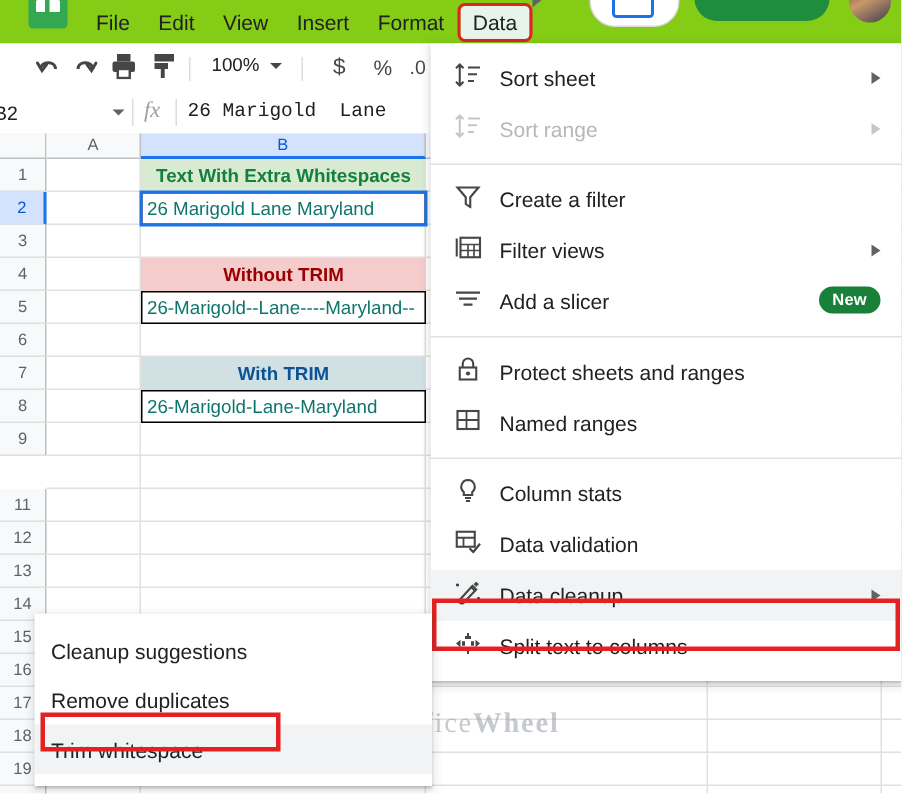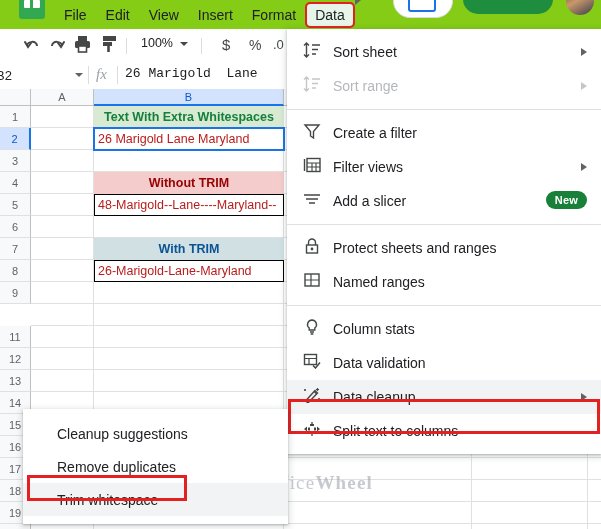--- a/index.html
+++ b/index.html
@@ -52,21 +52,21 @@
   .corner{position:absolute;left:0;top:0;width:31px;height:17px;background:#f8f9fa;border-right:1px solid #c0c0c0;border-bottom:1px solid #c0c0c0;box-sizing:border-box;}
   .colhdr{position:absolute;top:0;height:17px;background:#f8f9fa;border-right:1px solid #c0c0c0;border-bottom:1px solid #c0c0c0;
           box-sizing:border-box;font-size:11px;color:#5f6368;display:flex;align-items:center;justify-content:center;}
   .colhdr.sel{background:#d3e3fd;color:#0b57d0;border-bottom:2px solid #1a73e8;}
   .rowhdr{position:absolute;left:0;width:31px;height:22px;background:#f8f9fa;border-right:1px solid #c0c0c0;border-bottom:1px solid #e0e0e0;
           box-sizing:border-box;font-size:11px;color:#5f6368;display:flex;align-items:center;justify-content:center;}
   .rowhdr.sel{background:#d3e3fd;color:#0b57d0;border-right:2px solid #1a73e8;}
   .cellgrid{position:absolute;left:31px;top:17px;right:0;bottom:0;}
   .vline{position:absolute;top:0;bottom:0;width:1px;background:#e0e0e0;}
   .hline{position:absolute;left:0;right:0;height:1px;background:#e0e0e0;}
-  .cell{position:absolute;height:22px;box-sizing:border-box;font-size:12.5px;color:#b91c1c;
+  .cell{position:absolute;height:22px;box-sizing:border-box;font-size:12.5px;color:#0f766e;
         display:flex;align-items:center;white-space:nowrap;overflow:hidden;}
   .cell.hdrcell{justify-content:center;font-weight:bold;}
   .cell.bordered{border:1px solid #000;}
   .selcell{position:absolute;box-sizing:border-box;border:2px solid #1a73e8;}
 
   
   .dmenu{position:absolute;left:287px;top:29px;width:314px;background:#fff;
          box-shadow:0 2px 6px 2px rgba(60,64,67,.15),0 1px 2px 0 rgba(60,64,67,.3);
          padding:6px 0 6px 0;box-sizing:border-box;}
   .mrow{position:relative;height:34px;display:flex;align-items:center;font-size:14px;color:#202124;padding-left:16px;box-sizing:border-box;}
@@ -79,21 +79,21 @@
   .mdiv{height:1px;background:#e0e0e0;margin:6px 0;}
   .badge-new{position:absolute;right:14px;top:7px;background:#188038;color:#fff;font-size:11px;font-weight:bold;
              border-radius:10px;padding:3px 9px;letter-spacing:.2px;}
   .mrow.hilite{background:#f1f3f4;}
   .redbox{position:absolute;box-sizing:border-box;border:3px solid #e32121;pointer-events:none;}
 
   
   .submenu{position:absolute;left:23px;top:409px;width:265px;background:#fff;
            box-shadow:0 2px 6px 2px rgba(60,64,67,.15),0 1px 2px 0 rgba(60,64,67,.3);
            padding:8px 0;box-sizing:border-box;}
-  .srow{height:33px;display:flex;align-items:center;font-size:14px;color:#202124;padding-left:34px;box-sizing:border-box;}
+  .srow{height:33px;display:flex;align-items:center;font-size:14px;color:#202124;padding-left:11px;box-sizing:border-box;}
   .srow.hilite{background:#f1f3f4;}
 
   
   .wm{position:absolute;left:225px;top:468px;display:flex;align-items:center;opacity:.5;}
   .wm-hex{width:28px;height:30px;margin-right:7px;}
   .wm-text{font-family:"Liberation Serif",serif;font-size:19px;color:#8e95a3;letter-spacing:1.2px;}
   .wm-text b{font-weight:bold;}
 </style>
 </head>
 <body>
@@ -221,21 +221,21 @@
       <div class="hline" style="top:307px;"></div>
       <div class="hline" style="top:329px;"></div>
       <div class="hline" style="top:351px;"></div>
       <div class="hline" style="top:373px;"></div>
       <div class="hline" style="top:395px;"></div>
       <div class="hline" style="top:417px;"></div>
 
       <div class="cell hdrcell" style="left:63px;top:0px;width:190px;background:#d9ead3;color:#15803d;">Text With Extra Whitespaces</div>
       <div class="cell bordered" style="left:63px;top:22px;width:190px;padding-left:3px;">26 Marigold  Lane    Maryland</div>
       <div class="cell hdrcell" style="left:63px;top:66px;width:190px;background:#f4cccc;color:#990000;">Without TRIM</div>
-      <div class="cell bordered" style="left:63px;top:88px;width:190px;padding-left:3px;">48-Marigold--Lane----Maryland--</div>
+      <div class="cell bordered" style="left:63px;top:88px;width:190px;padding-left:3px;">26-Marigold--Lane----Maryland--</div>
       <div class="cell hdrcell" style="left:63px;top:132px;width:190px;background:#d0e0e3;color:#0b5394;">With TRIM</div>
       <div class="cell bordered" style="left:63px;top:154px;width:190px;padding-left:3px;">26-Marigold-Lane-Maryland</div>
 
       <div class="selcell" style="left:62px;top:21px;width:192px;height:24px;"></div>
     </div>
   </div>
 
   <div class="wm">
     <svg class="wm-hex" viewBox="0 0 30 32">
       <path d="M15 1 L28 8 V24 L15 31 L2 24 V8 Z" fill="none" stroke="#9aa1af" stroke-width="2"></path>

